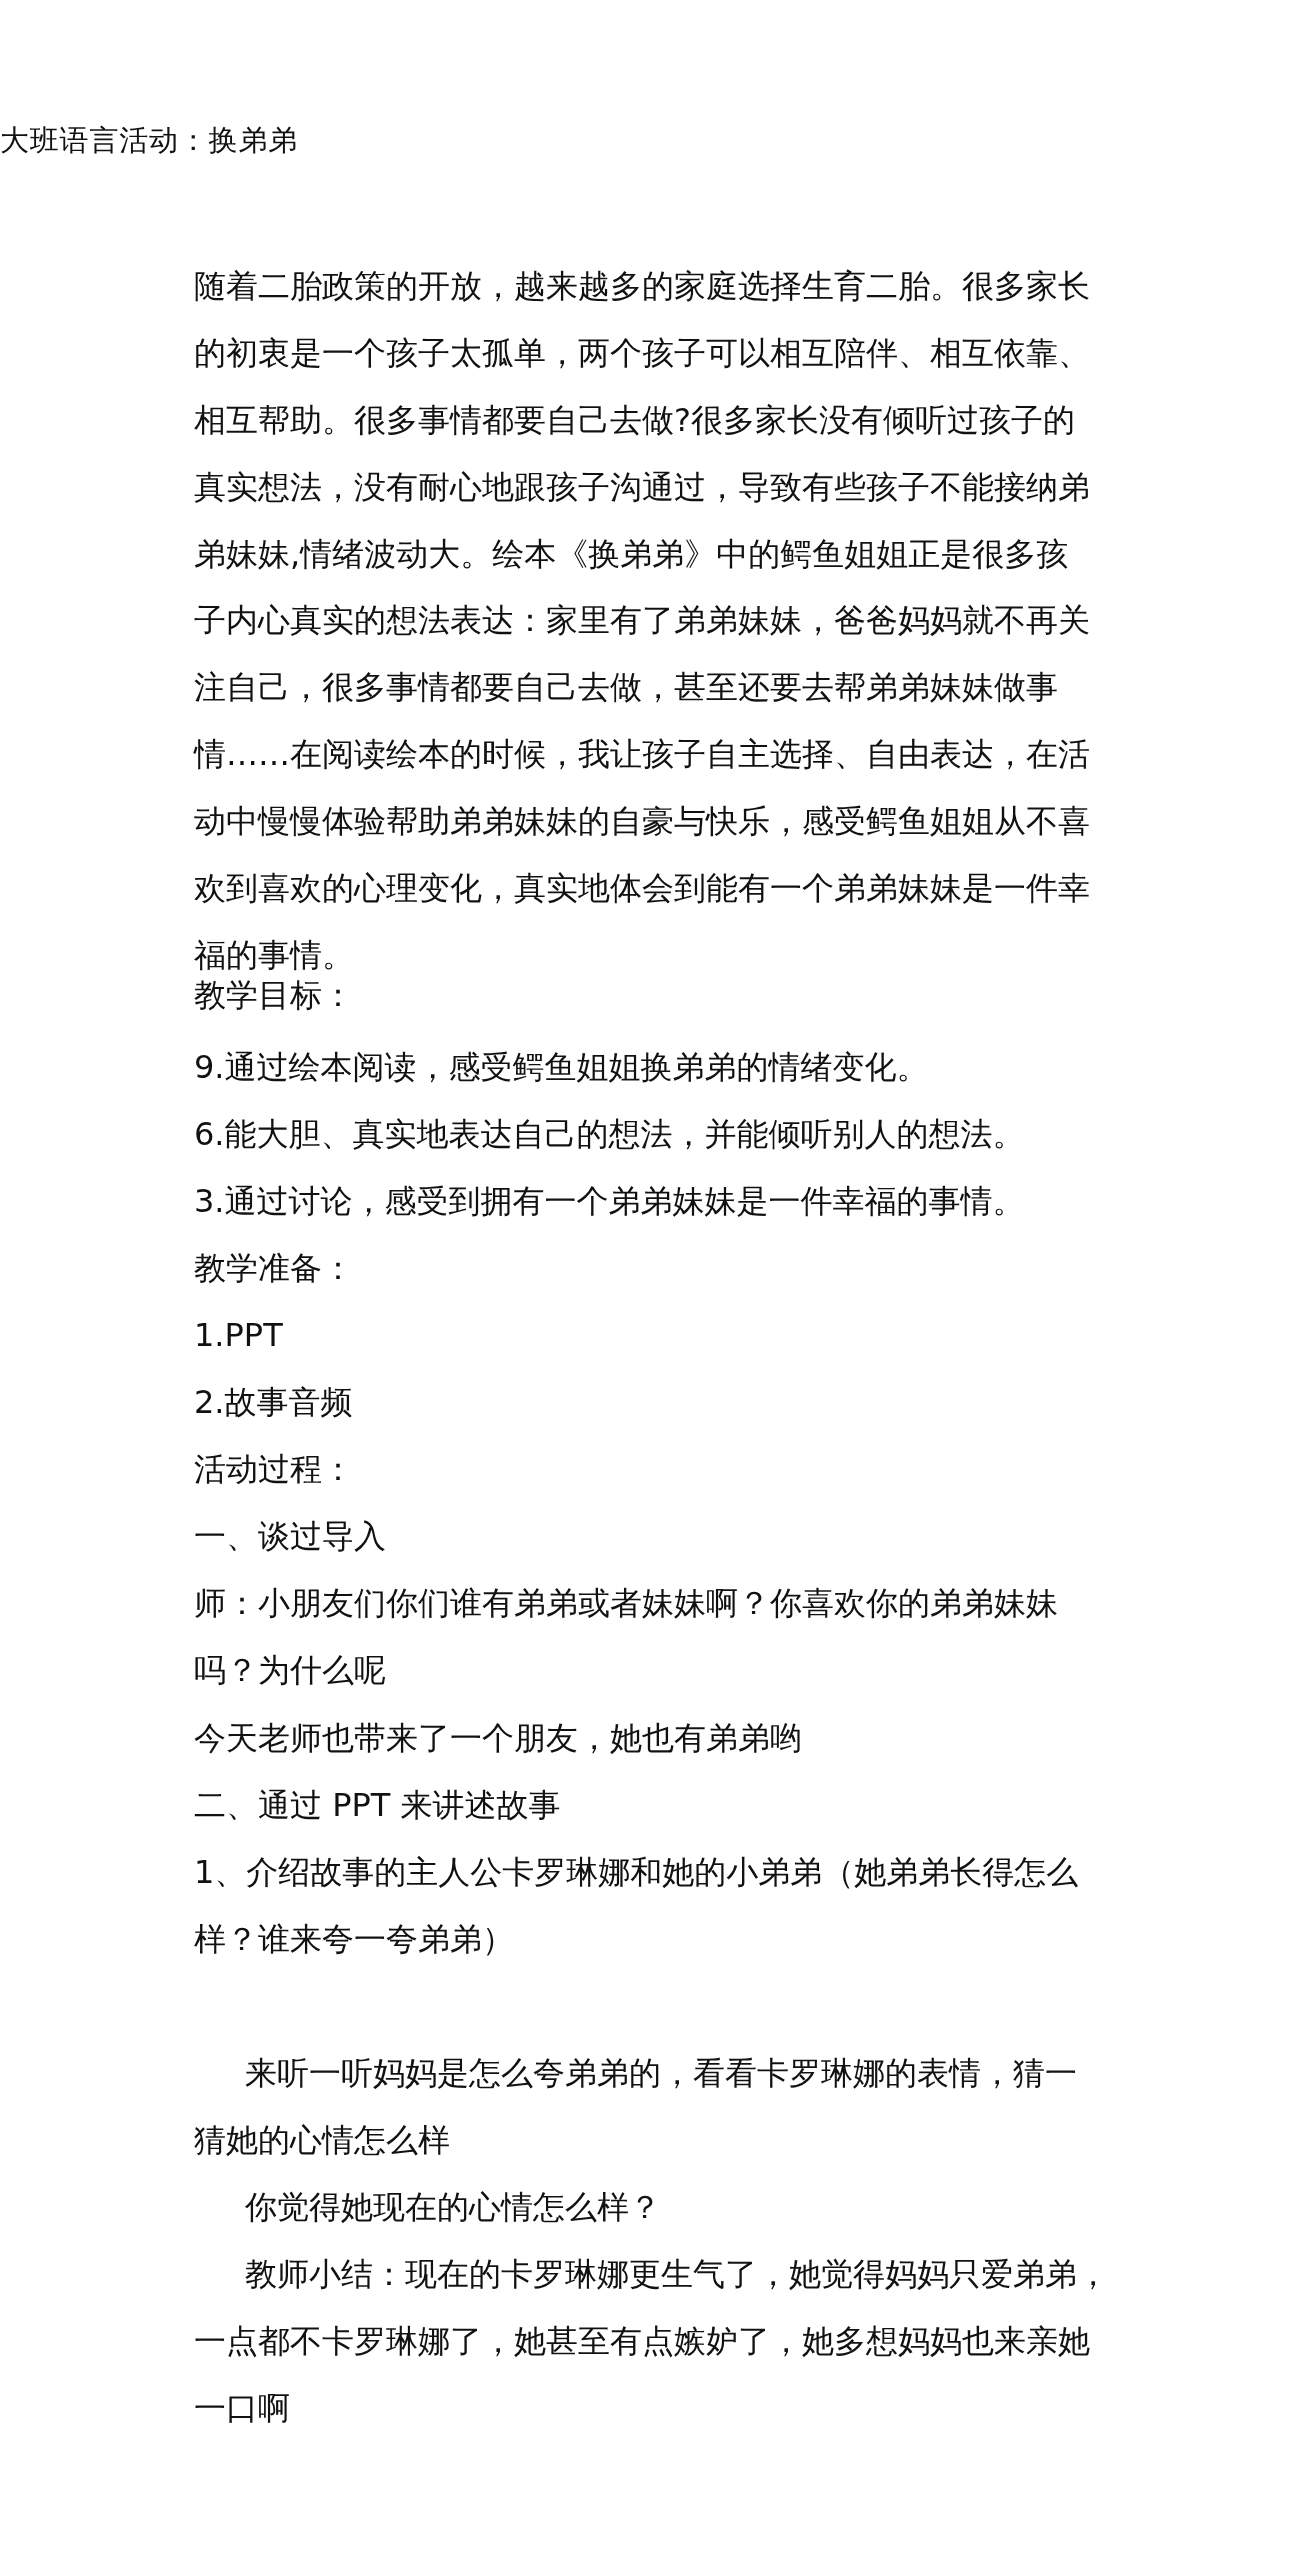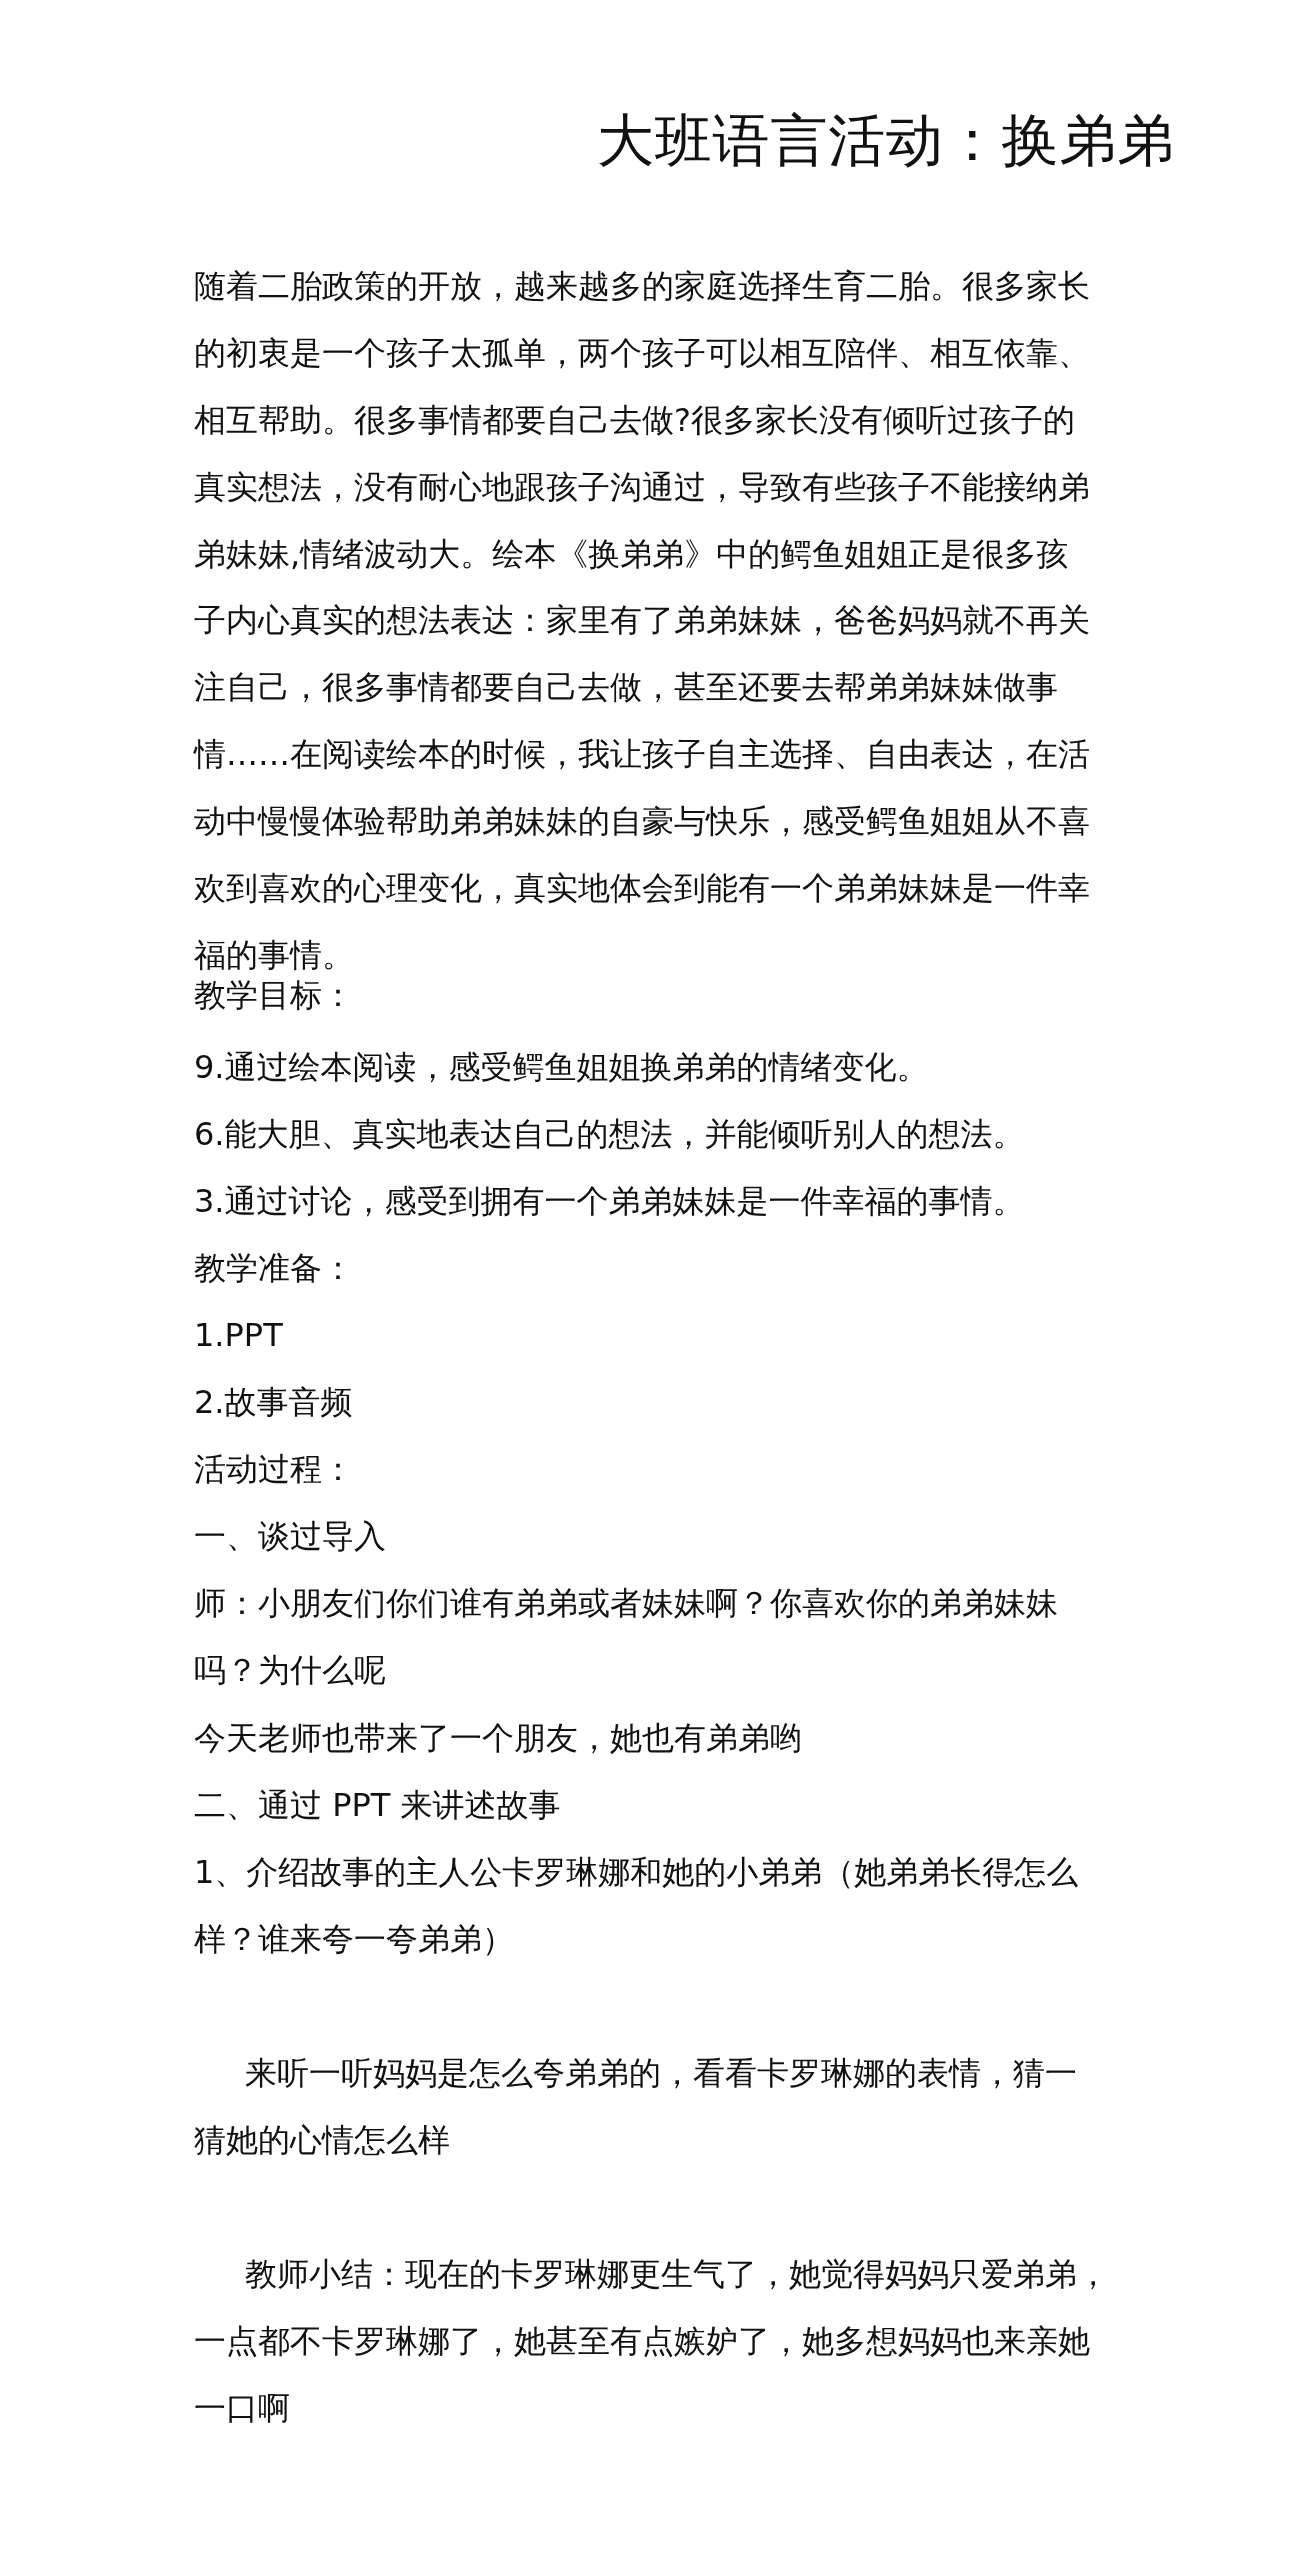--- a/index.html
+++ b/index.html
@@ -4,21 +4,21 @@
 <style>
   html, body { margin: 0; padding: 0; background: #ffffff; }
   body {
     width: 1297px; height: 2576px; position: relative; overflow: hidden;
     font-family: "DejaVu Sans", "Liberation Sans", sans-serif;
     color: #111111;
   }
   .page { position: absolute; left: 0; top: 0; width: 1297px; height: 2576px; }
   .title {
     position: absolute; left: 0; width: 1175px; top: 114px;
-    text-align: right; font-size: 57px; line-height: 52px; letter-spacing: 0.8px;
+    text-align: left; font-size: 29px; line-height: 52px; letter-spacing: 0.8px;
   }
   .line {
     position: absolute; left: 194px; width: 915px;
     font-size: 32px; line-height: 41px; white-space: nowrap;
   }
   .indent { padding-left: 51px; }
 </style>
 </head>
 <body>
 
@@ -52,18 +52,19 @@
   <div class="line" style="top:1583px">师：小朋友们你们谁有弟弟或者妹妹啊？你喜欢你的弟弟妹妹</div>
   <div class="line" style="top:1650px">吗？为什么呢</div>
   <div class="line" style="top:1718px">今天老师也带来了一个朋友，她也有弟弟哟</div>
 
   <div class="line" style="top:1785px">二、通过 PPT 来讲述故事</div>
   <div class="line" style="top:1852px">1、介绍故事的主人公卡罗琳娜和她的小弟弟（她弟弟长得怎么</div>
   <div class="line" style="top:1919px">样？谁来夸一夸弟弟）</div>
 
   <div class="line indent" style="top:2053px">来听一听妈妈是怎么夸弟弟的，看看卡罗琳娜的表情，猜一</div>
   <div class="line" style="top:2120px">猜她的心情怎么样</div>
+  <div class="line indent" style="top:2187px">你觉得她现在的心情怎么样？</div>
   <div class="line indent" style="top:2254px">教师小结：现在的卡罗琳娜更生气了，她觉得妈妈只爱弟弟，</div>
   <div class="line" style="top:2321px">一点都不卡罗琳娜了，她甚至有点嫉妒了，她多想妈妈也来亲她</div>
   <div class="line" style="top:2388px">一口啊</div>
 
 </div>
 
 
 </body></html>

